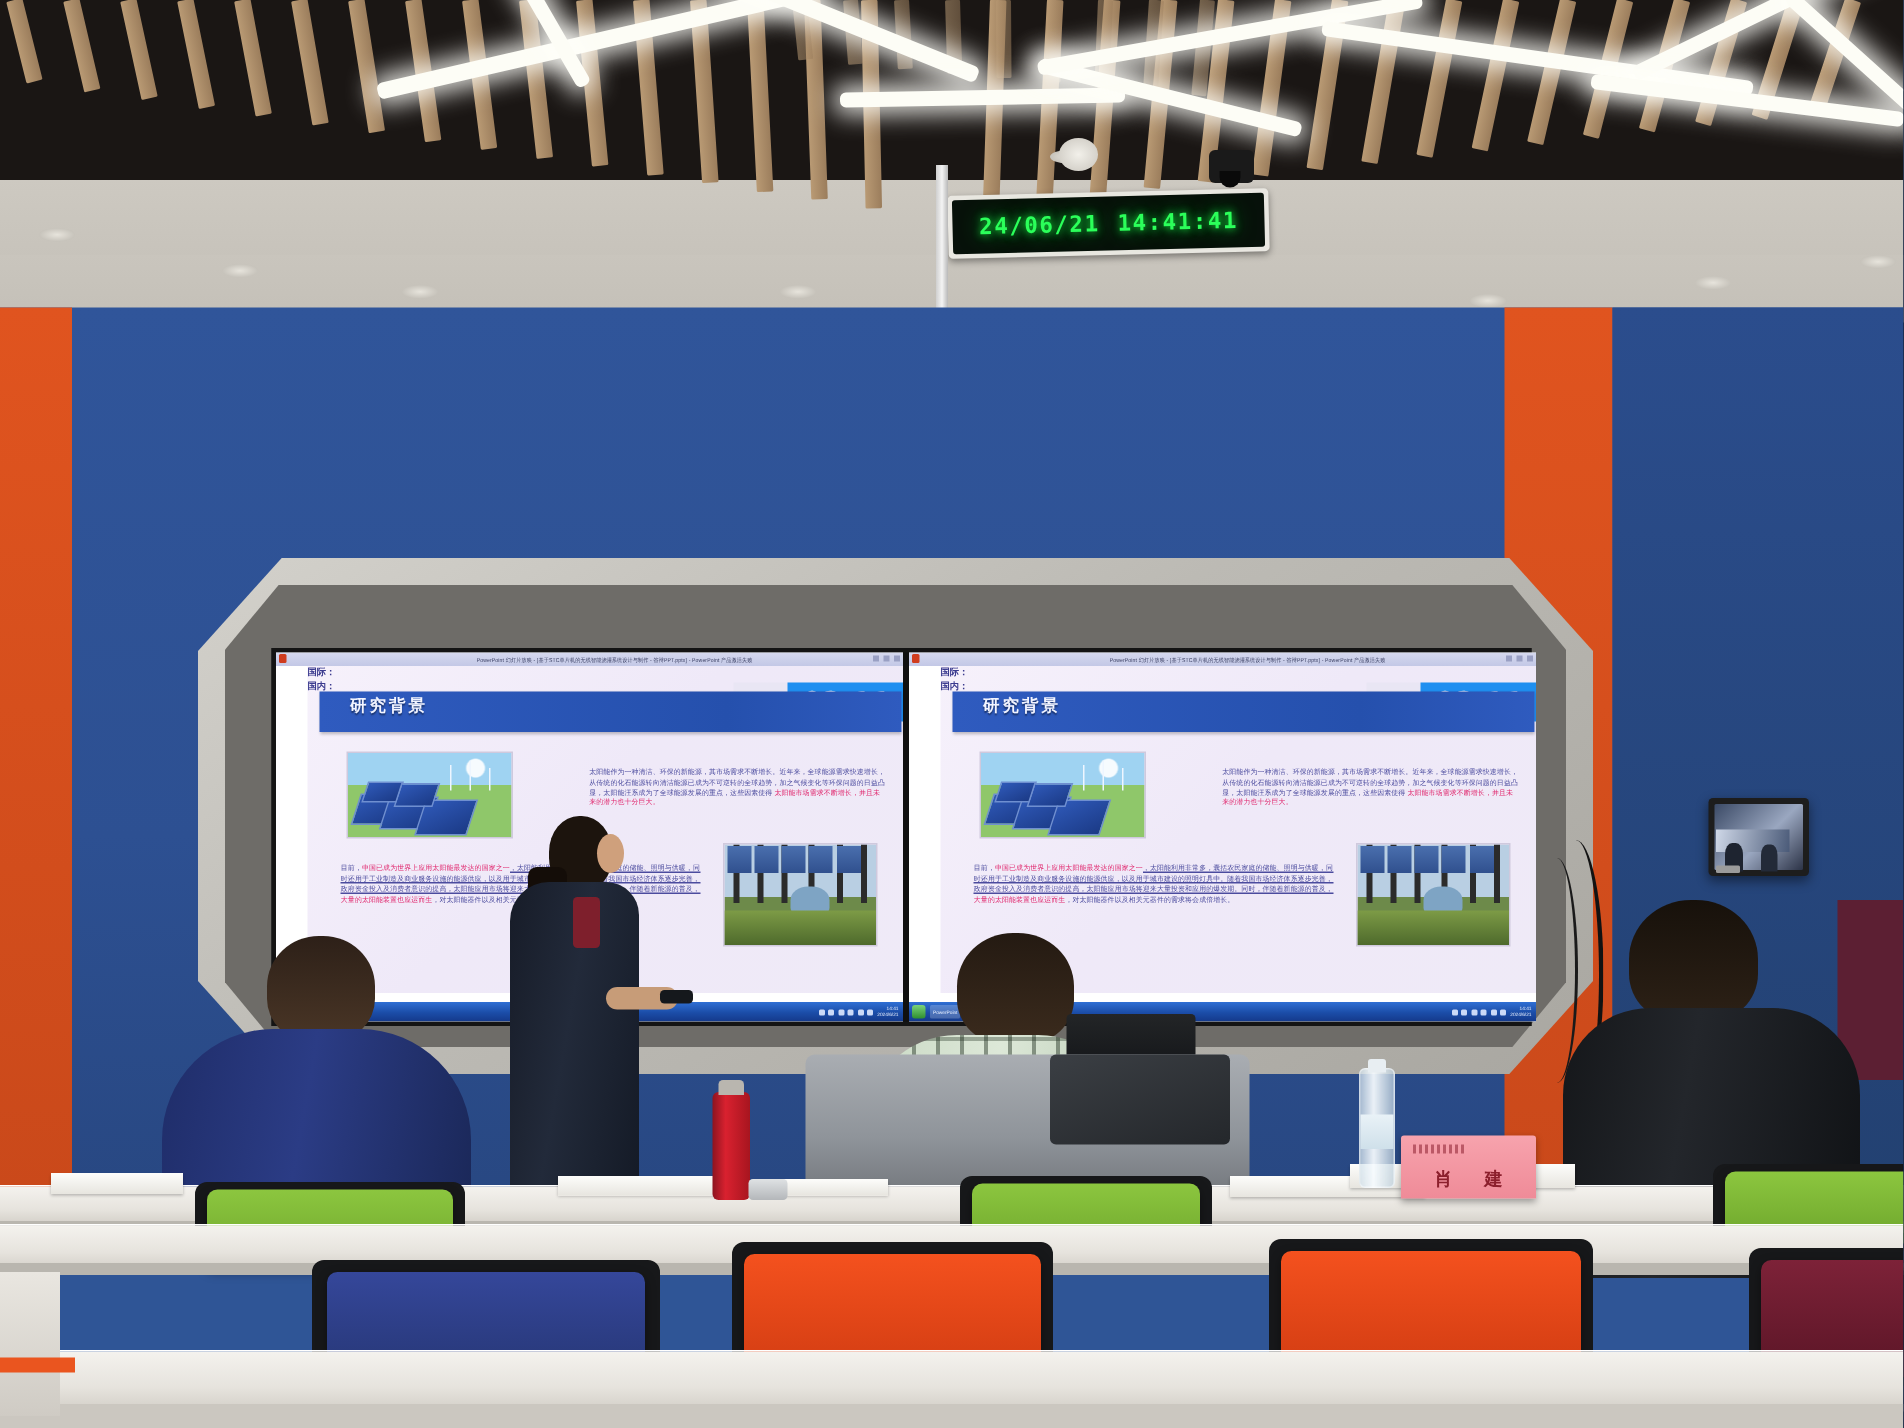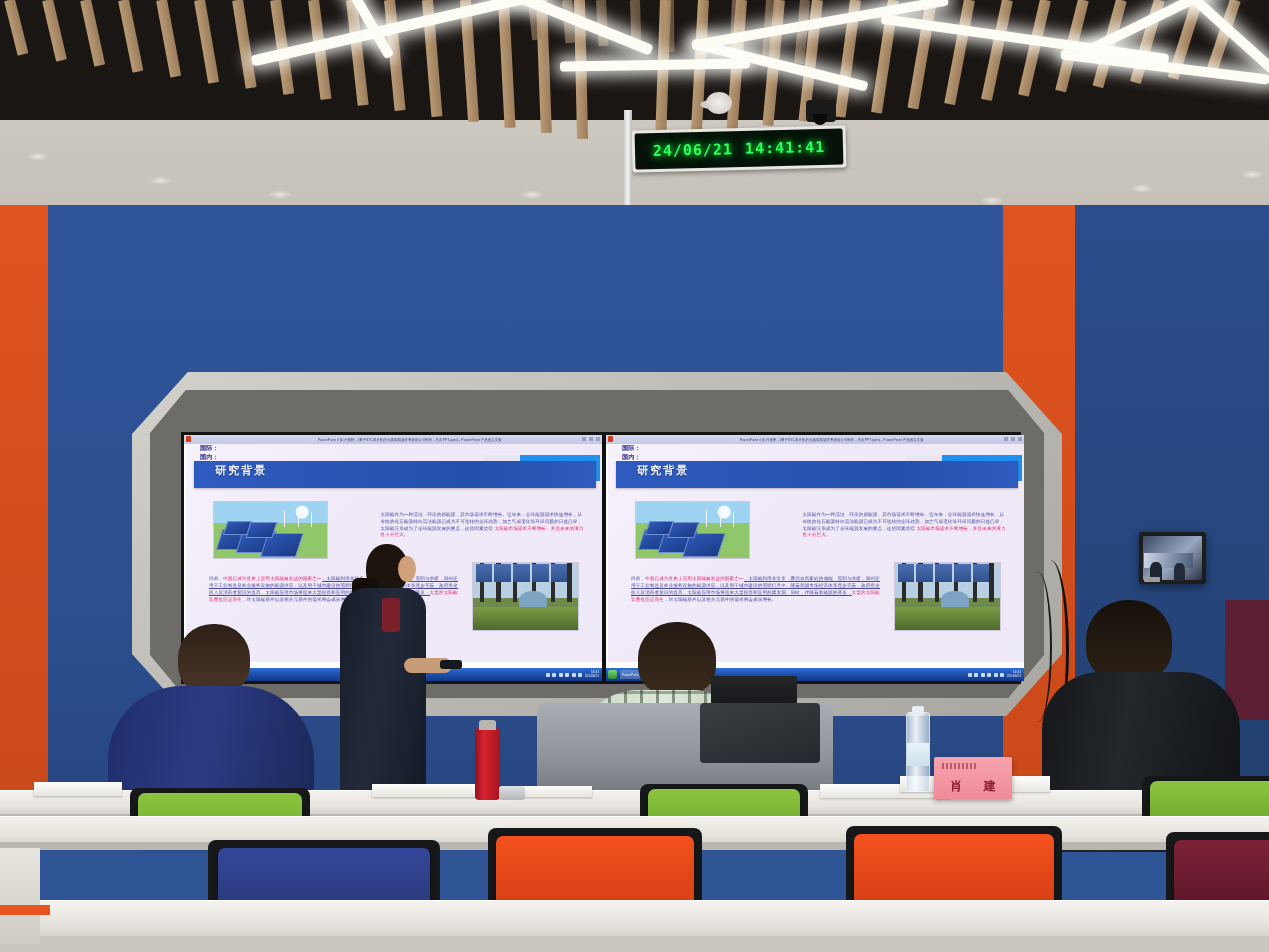--- a/index.html
+++ b/index.html
@@ -49,22 +49,22 @@
   .gap{left:418px;top:0;width:4px;height:100%;background:#101010;}
 
   
   .winbar{position:absolute;left:0;top:0;width:100%;height:9px;background:linear-gradient(#d6d9ef,#c3c8e6);
           display:flex;align-items:center;}
   .winbar .wt{font-size:3.4px;color:#3a3f63;margin-left:32%;white-space:nowrap;letter-spacing:.1px;transform:scaleY(1.1);}
   .winbtns{position:absolute;right:2px;top:2px;display:flex;gap:3px;}
   .winbtns i{display:block;width:4px;height:4px;background:#9aa0c4;}
   .ppt-dot{position:absolute;left:2px;top:1px;width:5px;height:6px;background:#cf3c1e;border-radius:1px;}
 
-  .slide{position:absolute;left:2px;top:9px;width:calc(100% - 14px);height:calc(100% - 28px);
-         background:linear-gradient(135deg,#f6f1fb,#efe9f8 45%,#efeaf7);padding-left:14px;}
+  .slide{position:absolute;left:21px;top:9px;width:calc(100% - 14px);height:calc(100% - 28px);
+         background:linear-gradient(135deg,#f6f1fb,#efe9f8 45%,#efeaf7);}
   .slidetitlebar{position:absolute;left:2%;top:8%;width:96%;height:12%;
          background:linear-gradient(90deg,#2f5bbf,#2550ad 70%,#2f5bbf);box-shadow:0 1px 2px rgba(0,0,0,.25);}
   .slidetitle{position:absolute;left:7%;top:8.6%;font-size:11px;font-weight:bold;color:#f2f4ff;letter-spacing:2px;
          text-shadow:0 1px 1px rgba(0,0,0,.45);}
 
   .timerbox{position:absolute;right:4px;top:11px;width:80px;height:26px;background:#1f8ff0;
          display:flex;align-items:center;justify-content:center;}
   .timertxt{font-size:20px;color:#fff;font-family:"DejaVu Sans",sans-serif;letter-spacing:.5px;}
   .timerbox-bg{position:absolute;right:4px;top:11px;width:116px;height:26px;background:#e9e6f4;}
 
@@ -121,21 +121,21 @@
   
   .bottle-red{left:475px;top:728px;width:25px;height:72px;background:linear-gradient(90deg,#8d1420,#d9212f 35%,#a7151f);border-radius:4px;}
   .bottle-red:after{content:"";position:absolute;left:4px;top:-8px;width:17px;height:10px;background:#b9b6af;border-radius:3px 3px 0 0;}
   .bottle-water{left:906px;top:712px;width:22px;height:78px;border-radius:4px;
      background:linear-gradient(90deg,rgba(210,225,235,.75),rgba(245,250,253,.95) 40%,rgba(190,208,220,.75));border:1px solid rgba(255,255,255,.5);}
   .bottle-water:after{content:"";position:absolute;left:5px;top:-7px;width:12px;height:9px;background:#e8eef2;border-radius:2px 2px 0 0;}
   .bottle-lbl{position:absolute;left:0;top:38%;width:100%;height:30%;background:linear-gradient(#e9f2f7,#cfe0ea);}
   .cup{left:499px;top:786px;width:26px;height:14px;background:linear-gradient(#dfe2e4,#b4b7ba);border-radius:3px;}
   .papers{position:absolute;background:linear-gradient(#fdfdfb,#e7e5df);box-shadow:0 1px 2px rgba(0,0,0,.25);}
 
-  .placard{left:934px;top:757px;width:78px;height:38px;background:linear-gradient(#f7a3ad,#ef8b98);border-radius:2px 2px 0 0;
+  .placard{left:934px;top:757px;width:90px;height:38px;background:linear-gradient(#f7a3ad,#ef8b98);border-radius:2px 2px 0 0;
            box-shadow:0 2px 5px rgba(0,0,0,.35);display:flex;flex-direction:column;align-items:center;justify-content:flex-end;padding-bottom:4px;}
   .placard-logo{position:absolute;left:8px;top:6px;width:34px;height:6px;opacity:.55;
       background:repeating-linear-gradient(90deg,#8c2030 0 2px,transparent 2px 4px);}
   .placard-name{font-size:12px;color:#8c1f2d;letter-spacing:9px;text-indent:9px;font-weight:bold;}
 </style>
 </head>
 <body>
 
 <div id="stage">
 

